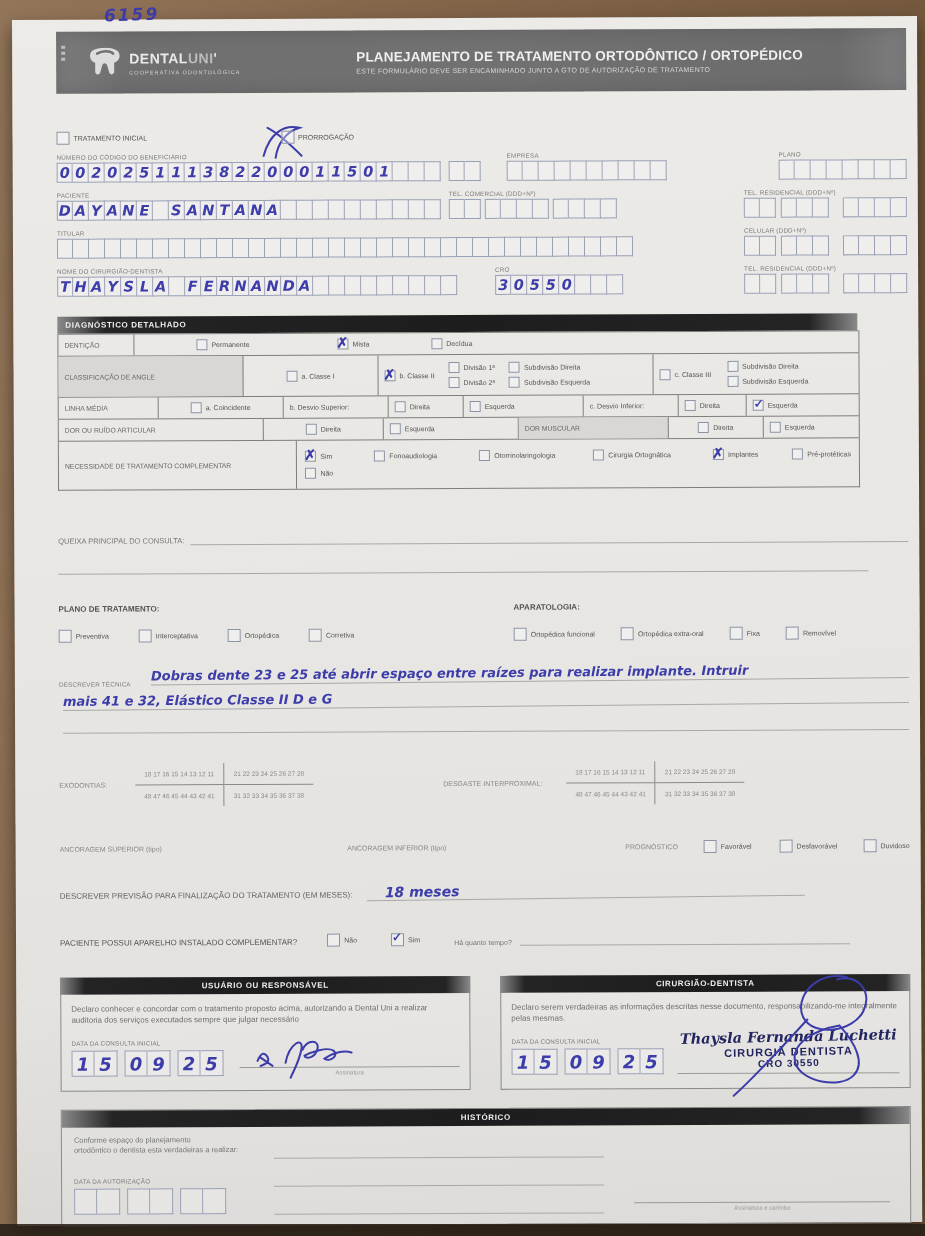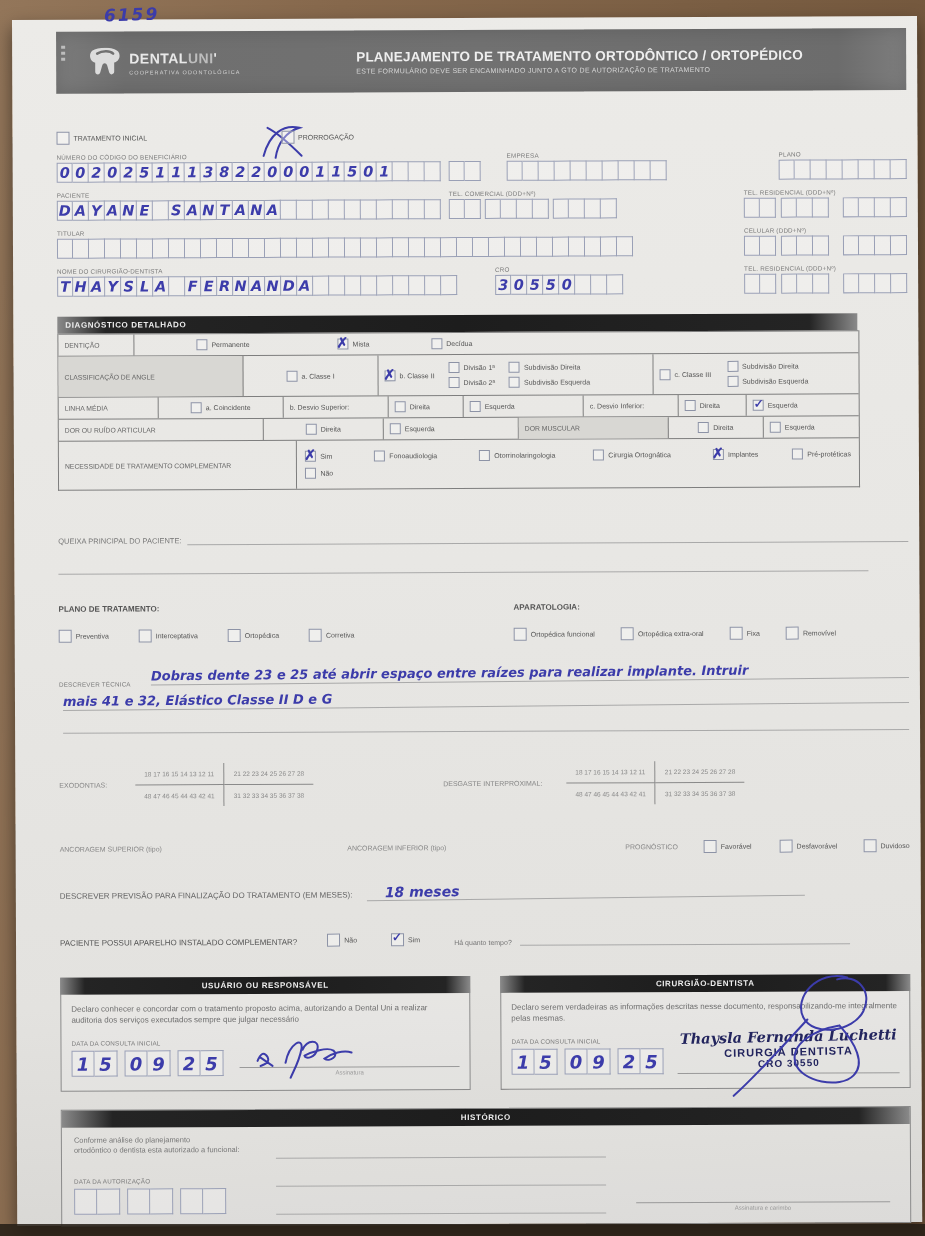--- a/index.html
+++ b/index.html
@@ -582,21 +582,21 @@
           <div><span class="cbi">
                   <span class="cb sm"></span>
                   <span class="cblabel">Não</span>
                 </span></div>
         </div>
       </div>
     </div>
   </div>
 
   <div style="margin-top:42px;display:flex;align-items:flex-end;">
-    <span class="cblabel" style="font-size:7.5px;color:#777;">QUEIXA PRINCIPAL DO PACIENTE:</span>
+    <span class="cblabel" style="font-size:7.5px;color:#777;">QUEIXA PRINCIPAL DO CONSULTA:</span>
     <span class="qline" style="margin-left:6px;"></span>
   </div>
   <div class="underline" style="margin-top:28px;width:810px;"></div>
 
   <div style="margin-top:30px;display:flex;">
     <div style="width:455px;">
       <div style="font-size:8px;font-weight:bold;color:#555;">PLANO DE TRATAMENTO:</div>
       <div style="display:flex;gap:30px;margin-top:16px;">
         <span class="cbi">
               <span class="cb"></span>
@@ -770,22 +770,22 @@
         <path d="M118 52 C94 78 66 108 44 128"></path>
         <path d="M150 58 C166 76 176 96 164 108 C150 122 112 114 106 96 C100 76 126 62 150 58"></path>
       </svg>
     </div>
   </div>
 
   <div class="histbox">
     <div class="secbar center">HISTÓRICO</div>
     <div class="histbody">
       <div>
-        <div class="htext">Conforme análise do planejamento</div>
-        <div class="htext">ortodôntico o dentista esta autorizado a funcional:</div>
+        <div class="htext">Conforme espaço do planejamento</div>
+        <div class="htext">ortodôntico o dentista esta verdadeiras a realizar:</div>
         <div class="lbl" style="margin-top:22px;">DATA DA AUTORIZAÇÃO</div>
         <div class="datecells">
           <div class="bxrow">
                 <span class="cell"></span>
                 <span class="cell"></span>
               </div>
           <div class="bxrow">
                 <span class="cell"></span>
                 <span class="cell"></span>
               </div>

